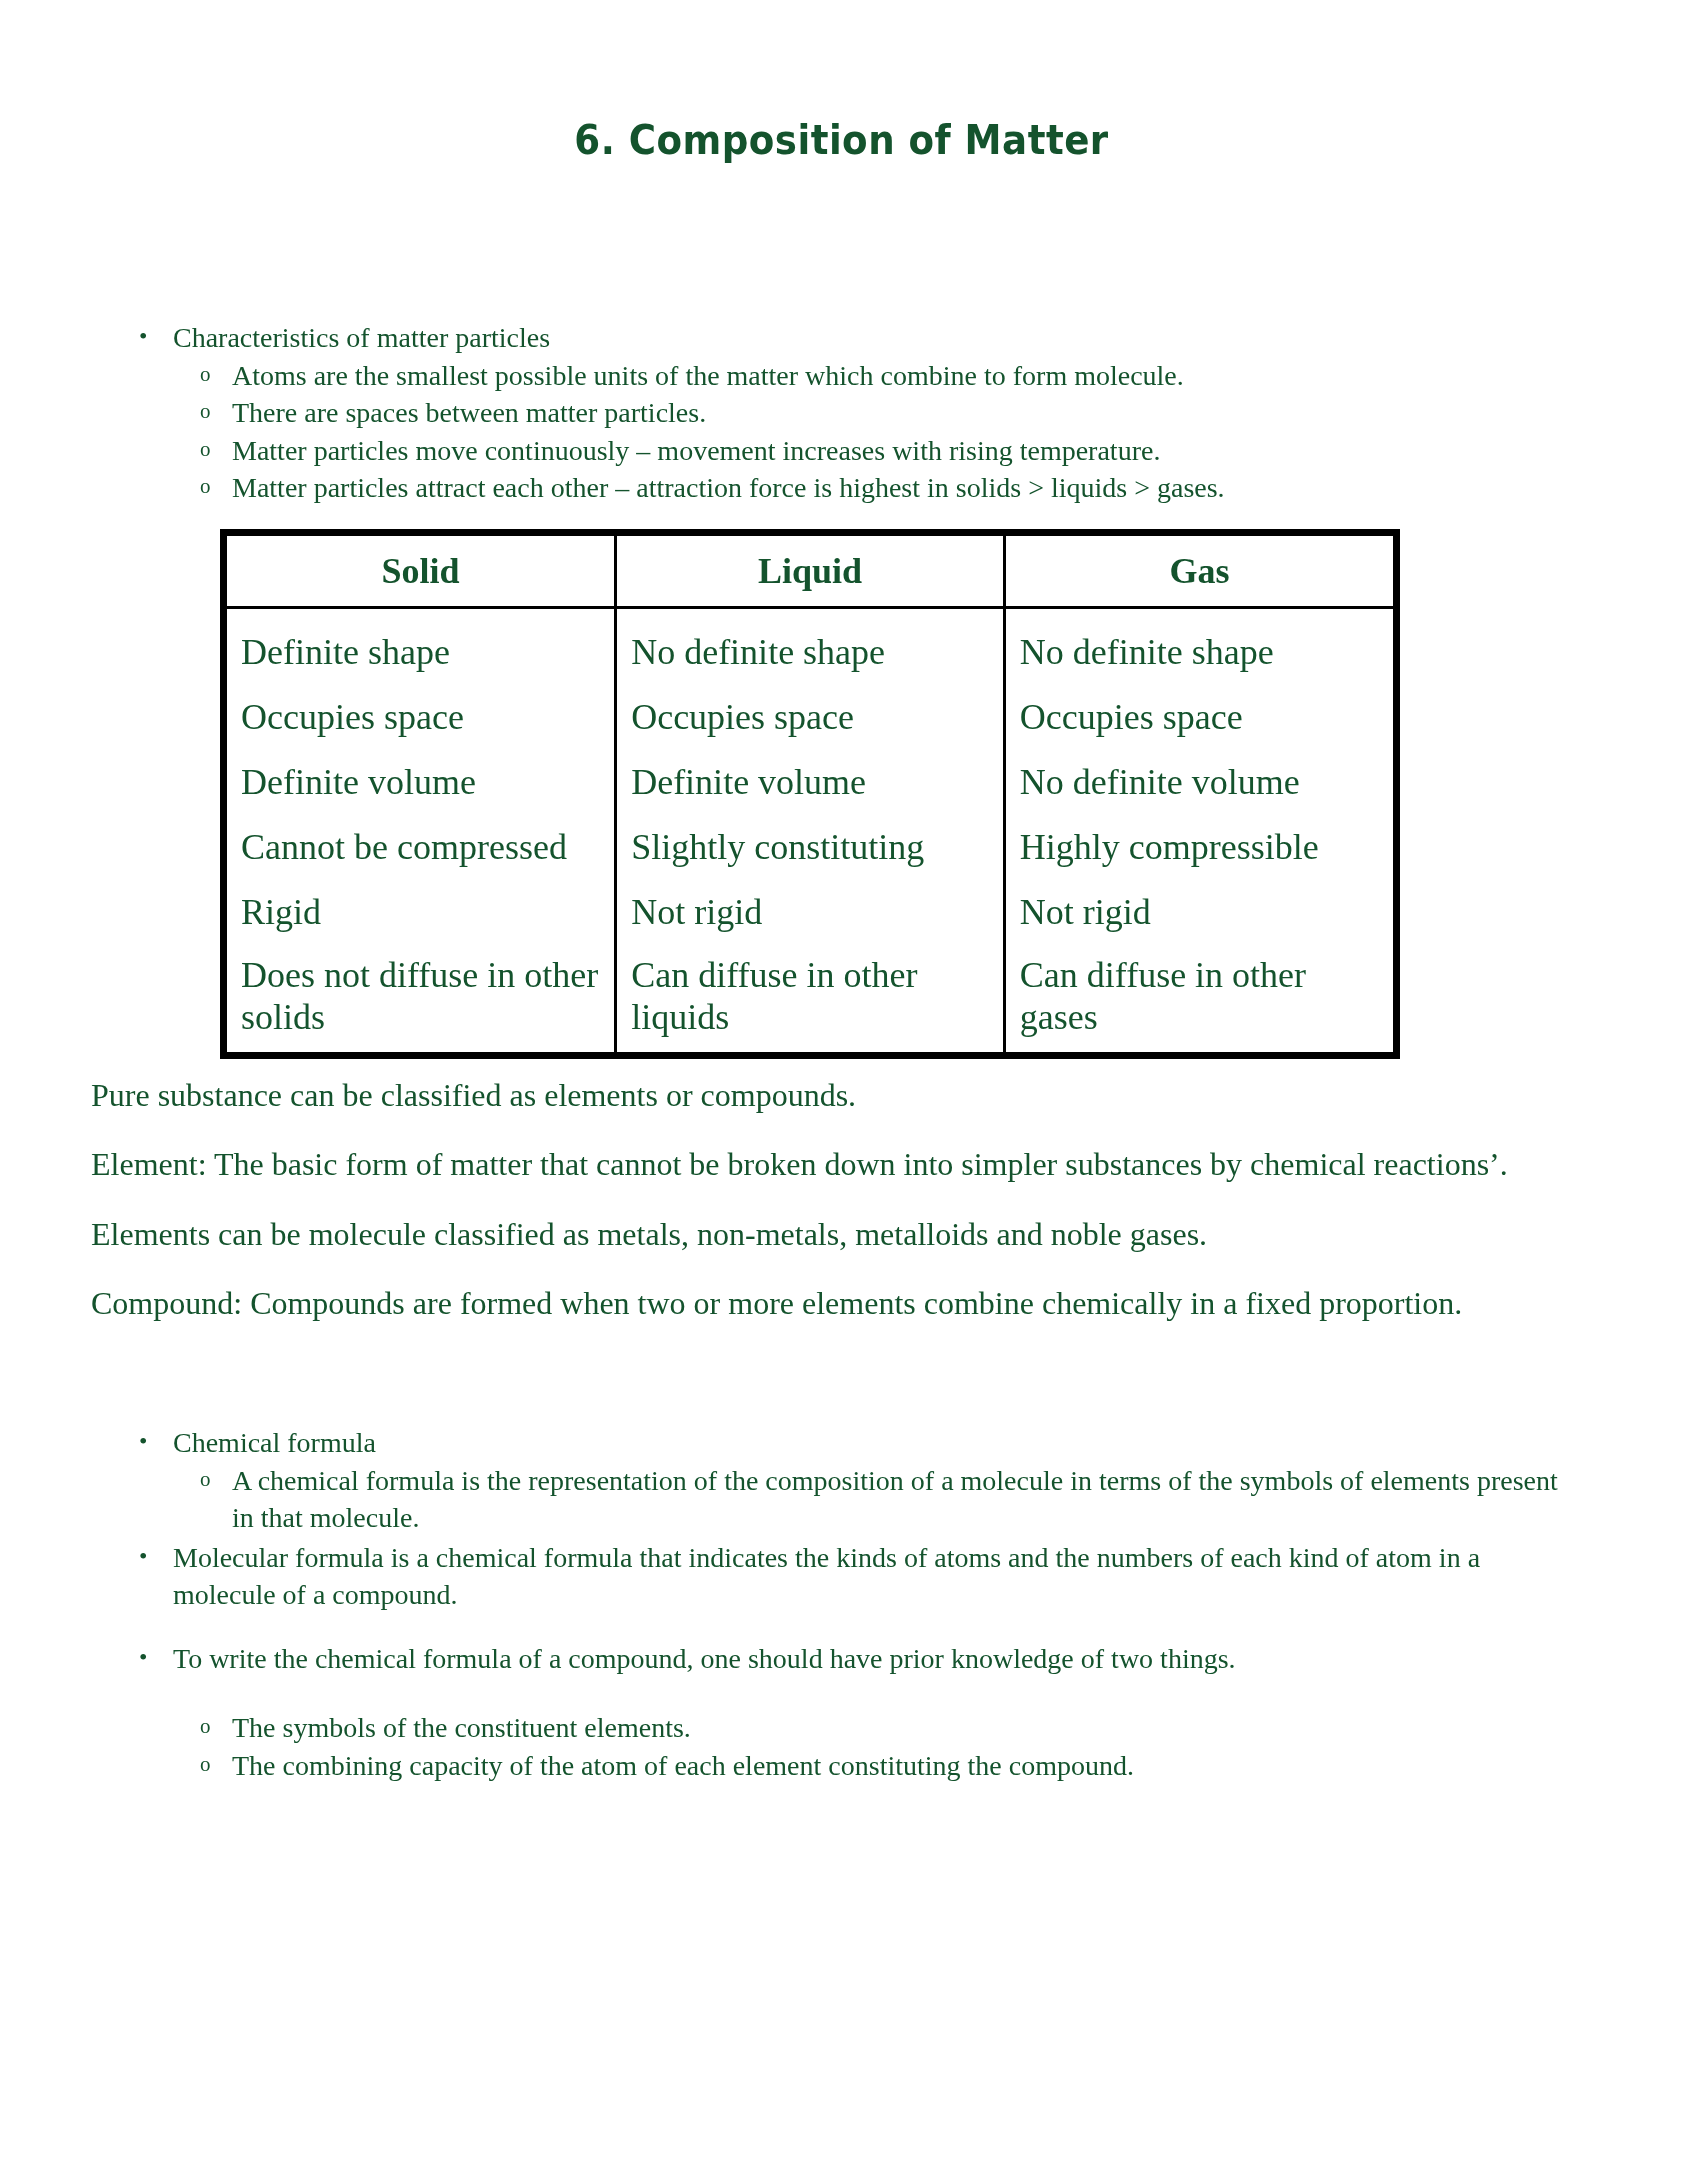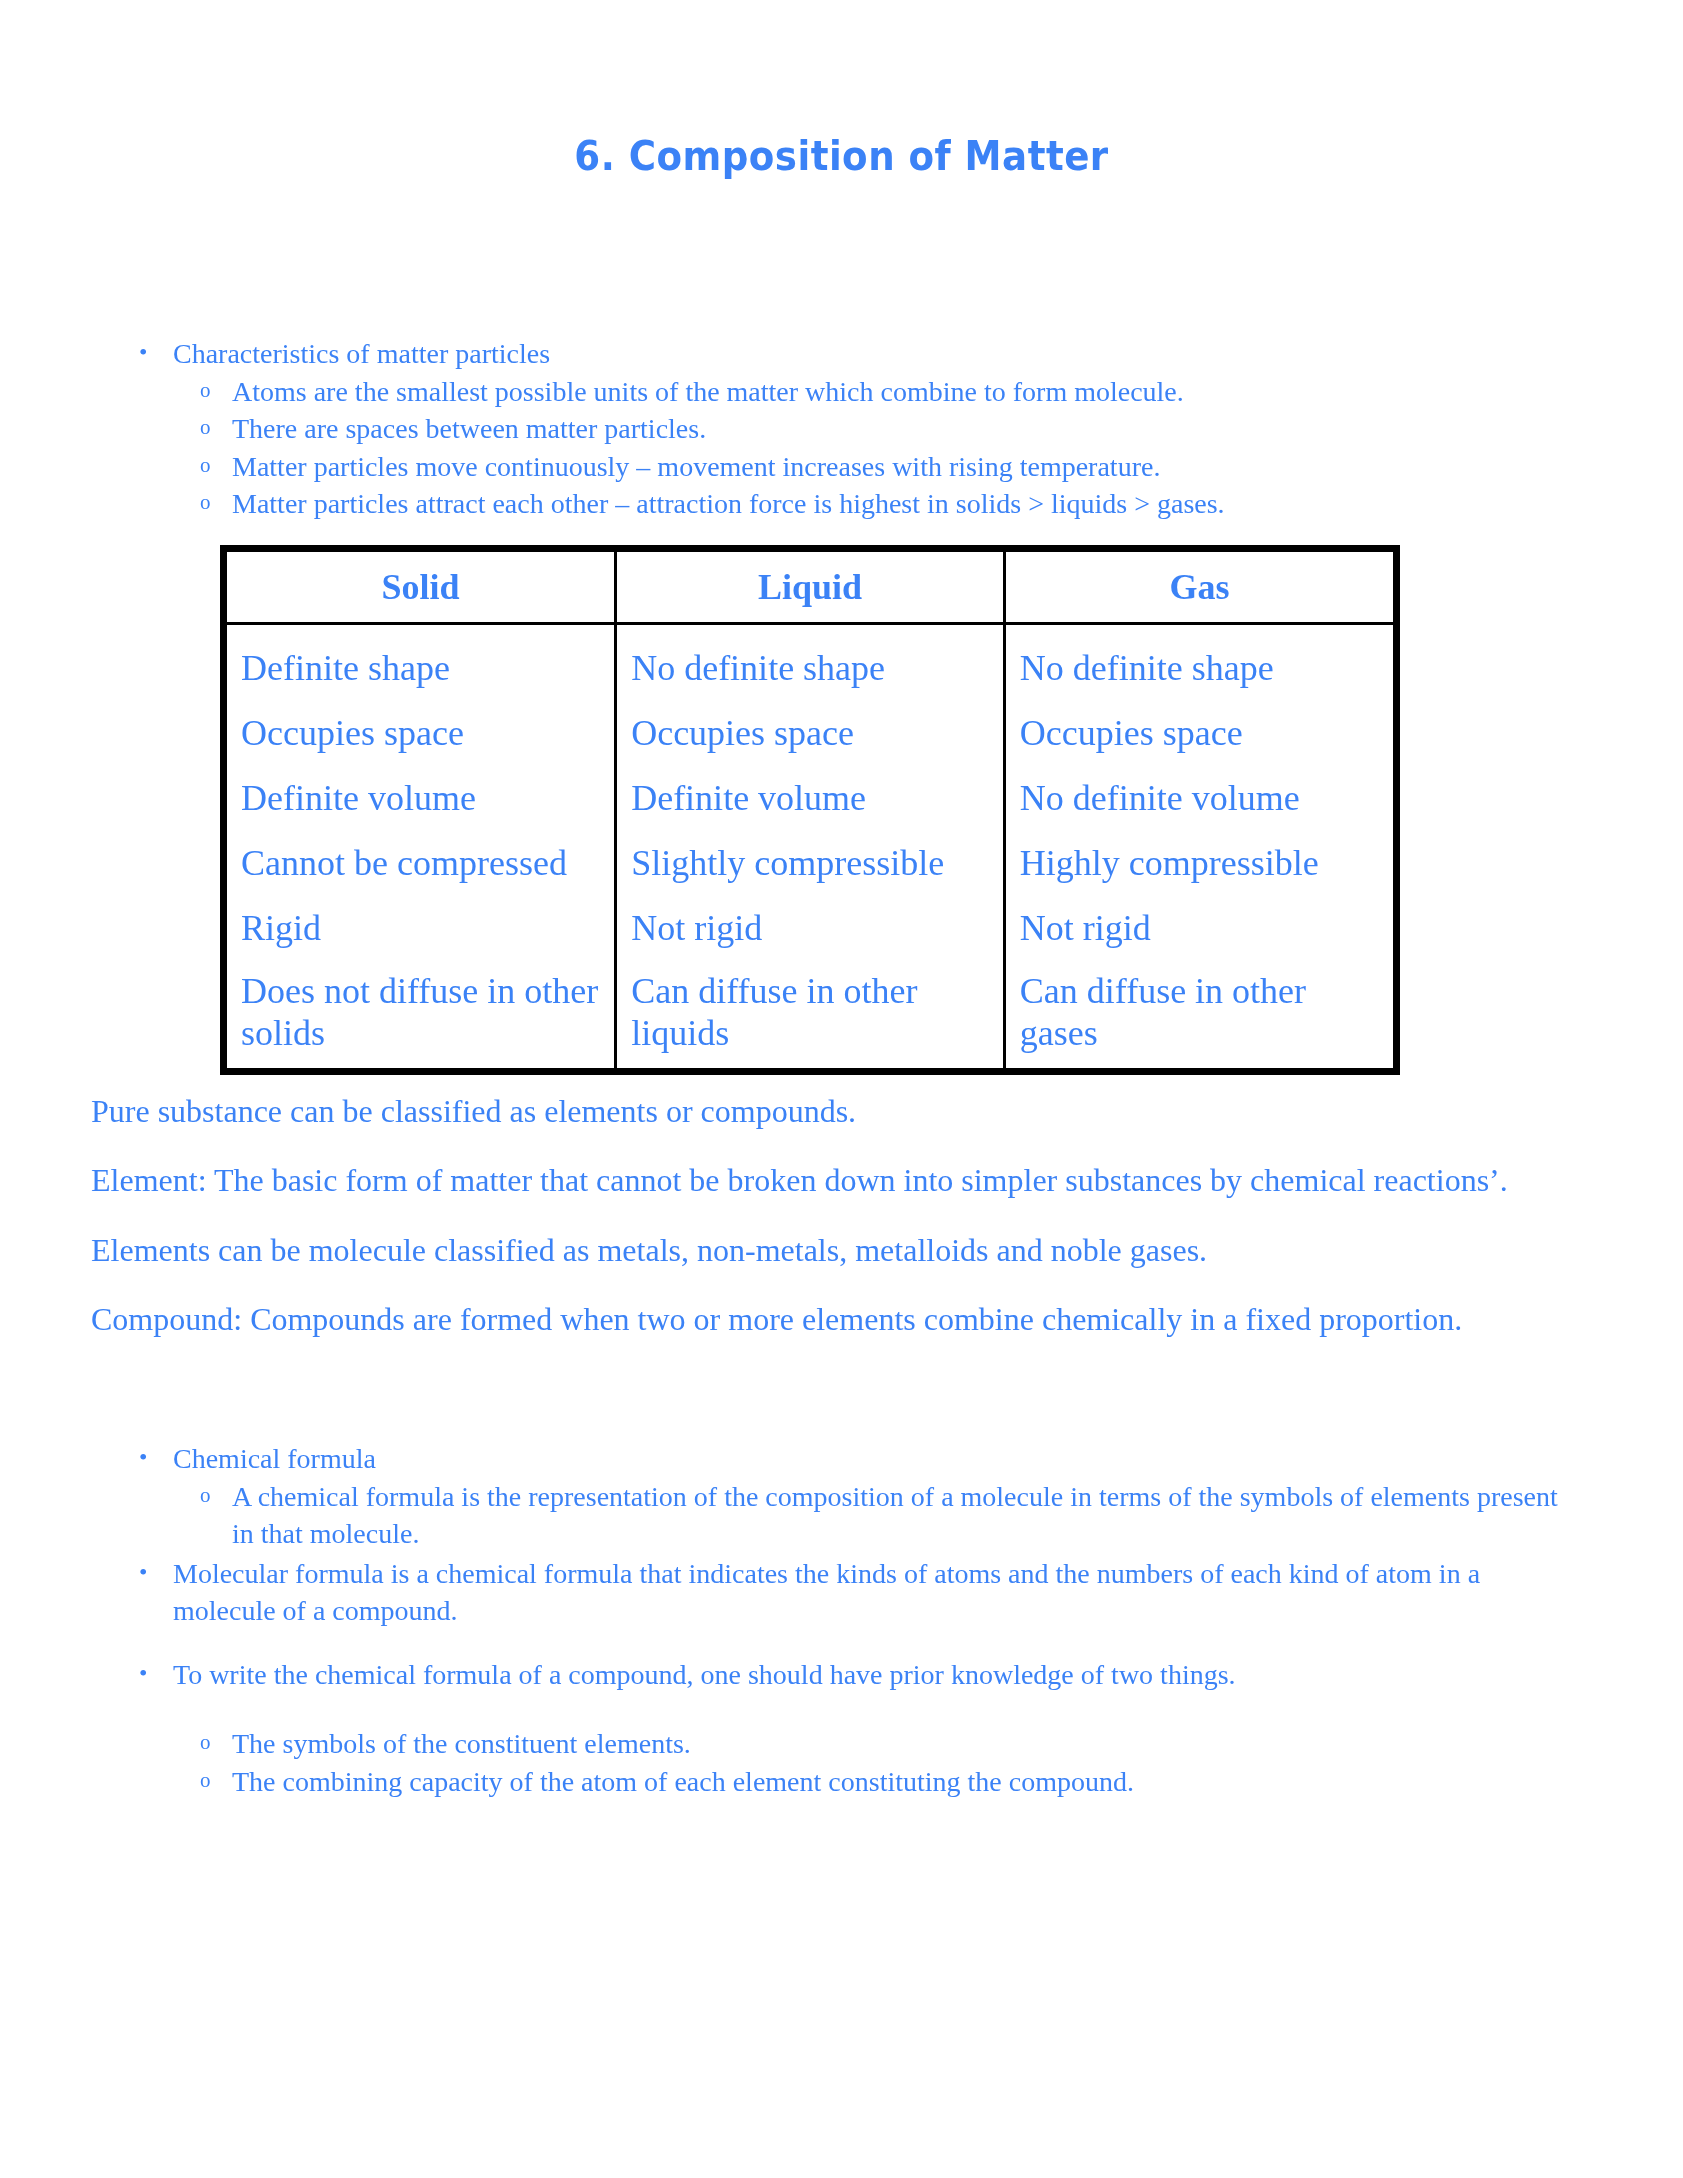--- a/index.html
+++ b/index.html
@@ -5,24 +5,24 @@
 <style>
   html, body {
     margin: 0;
     padding: 0;
     background: #ffffff;
   }
   .page {
     position: relative;
     width: 1683px;
     height: 1841px;
-    margin: 16px auto;
+    margin: 0 auto;
     background: #ffffff;
     font-family: "Liberation Serif", "DejaVu Serif", serif;
-    color: #3b82f6;
+    color: #14532d;
     overflow: hidden;
   }
 
   
   .doc-title {
     position: absolute;
     top: 117px;
     left: 0;
     width: 1683px;
     text-align: center;
@@ -166,21 +166,21 @@
           <td>Occupies space</td>
           <td>Occupies space</td>
         </tr>
         <tr>
           <td>Definite volume</td>
           <td>Definite volume</td>
           <td>No definite volume</td>
         </tr>
         <tr>
           <td>Cannot be compressed</td>
-          <td>Slightly compressible</td>
+          <td>Slightly constituting</td>
           <td>Highly compressible</td>
         </tr>
         <tr>
           <td>Rigid</td>
           <td>Not rigid</td>
           <td>Not rigid</td>
         </tr>
         <tr>
           <td>Does not diffuse in other solids</td>
           <td>Can diffuse in other liquids</td>

